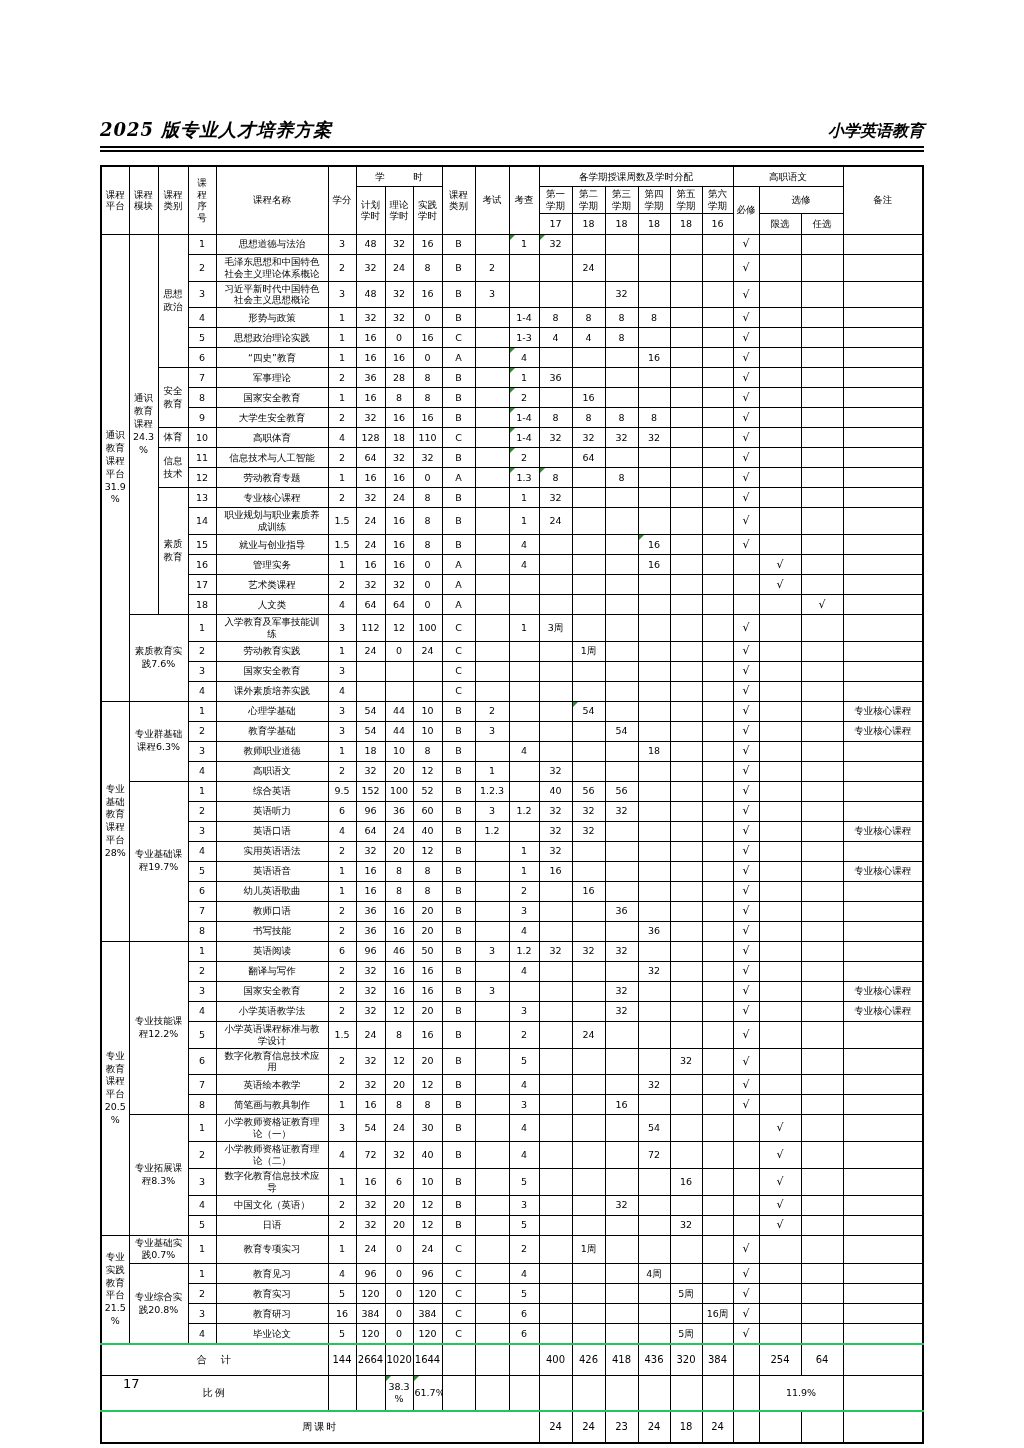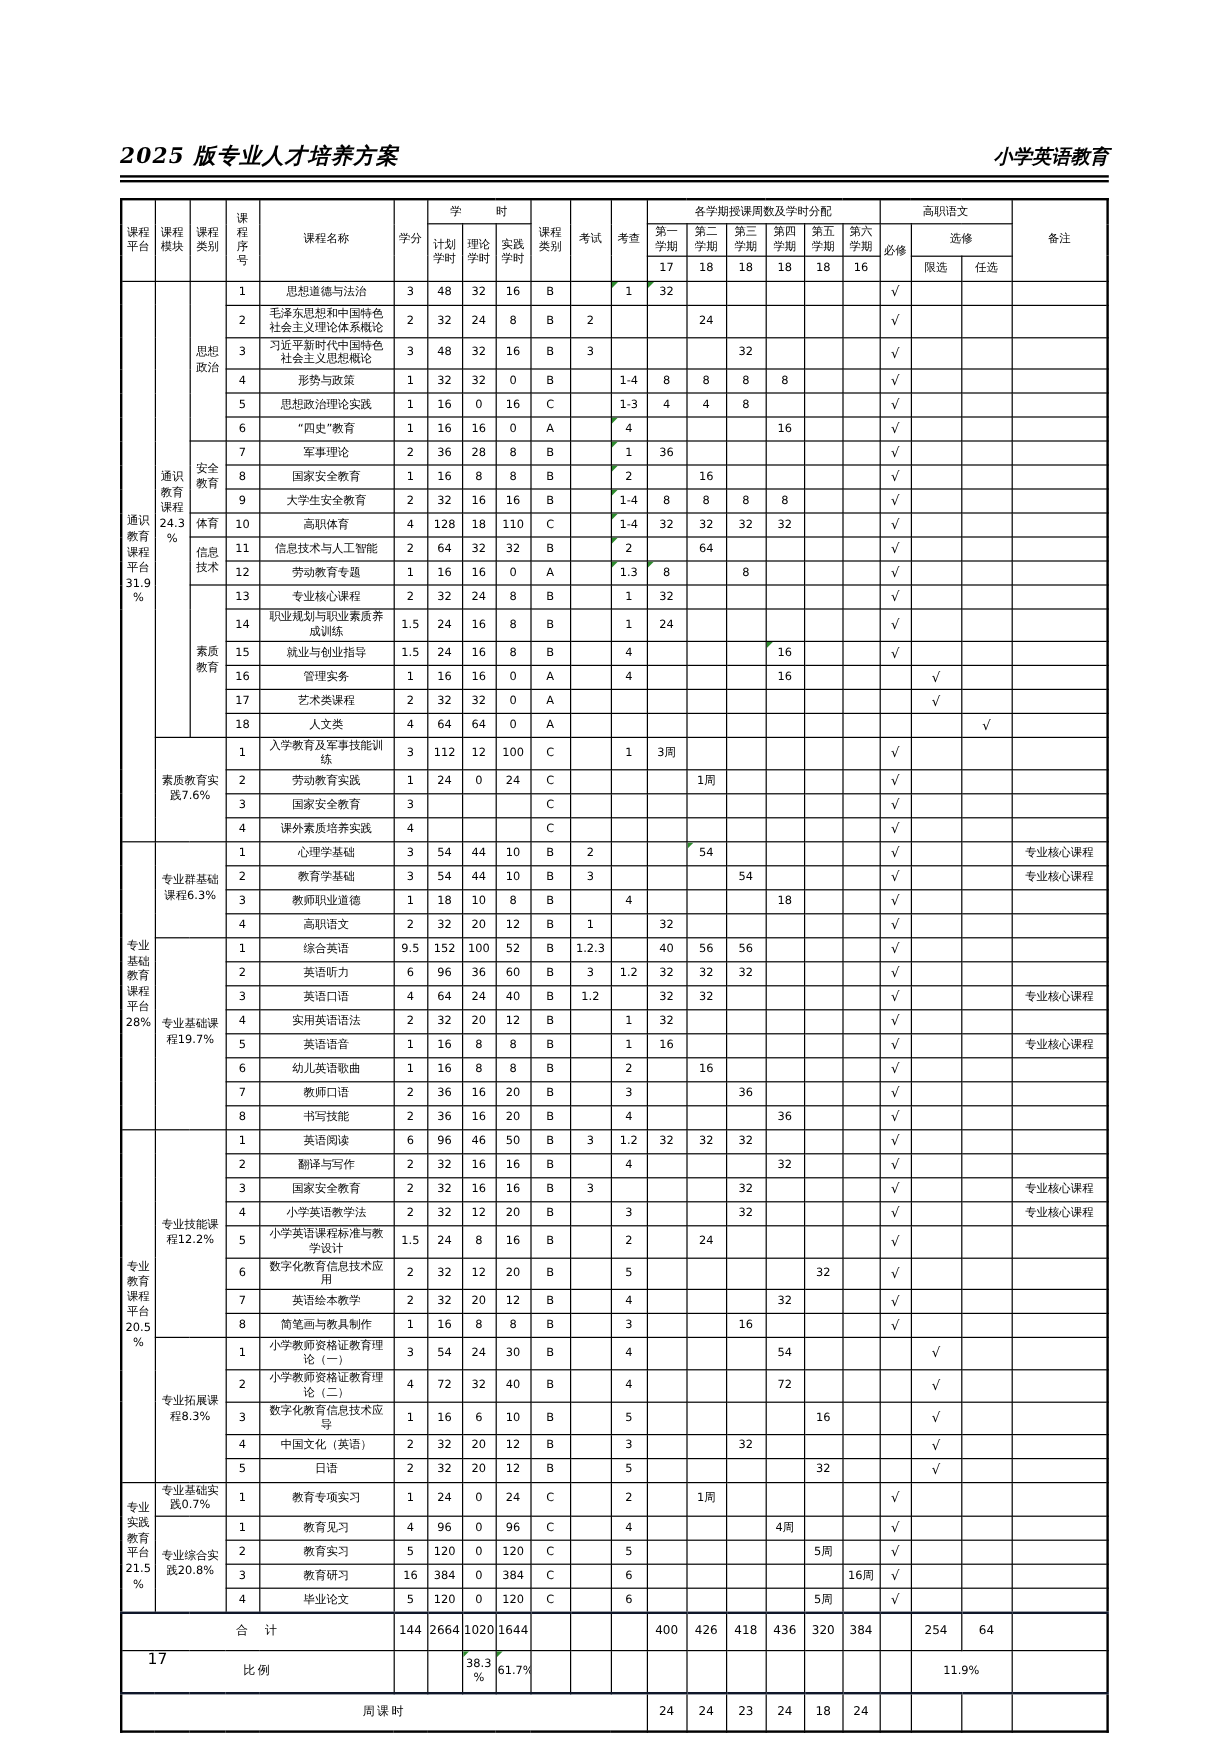--- a/index.html
+++ b/index.html
@@ -18,21 +18,21 @@
   td{
     border:1px solid #000;text-align:center;vertical-align:middle;
     font-size:9.5px;line-height:1.25;padding:1px 1px;height:17px;
     white-space:pre-line;position:relative;overflow:hidden;
   }
   td.hd{font-size:9.5px;}
   td.name{font-size:9.5px;}
   td.vtext{font-size:9.5px;line-height:1.35;}
   td.lbl{font-size:10px;letter-spacing:2px;}
   td.chk{font-size:11px;}
-  tr.row-total td,tr.row-weekly td{border-top:2px solid #0f172a;height:28px;font-size:10px;}
+  tr.row-total td,tr.row-weekly td{border-top:2px solid #22c55e;height:28px;font-size:10px;}
   tr.row-ratio td{height:32px;}
   .comment-flag{position:absolute;left:0;top:0;width:0;height:0;
     border-top:5px solid #2e8b2e;border-right:5px solid transparent;}
   .page-number{position:absolute;left:123px;top:1376px;font-size:13px;}
 </style>
 </head>
 <body>
 
 <div class="sheet">
   <div class="doc-header">

